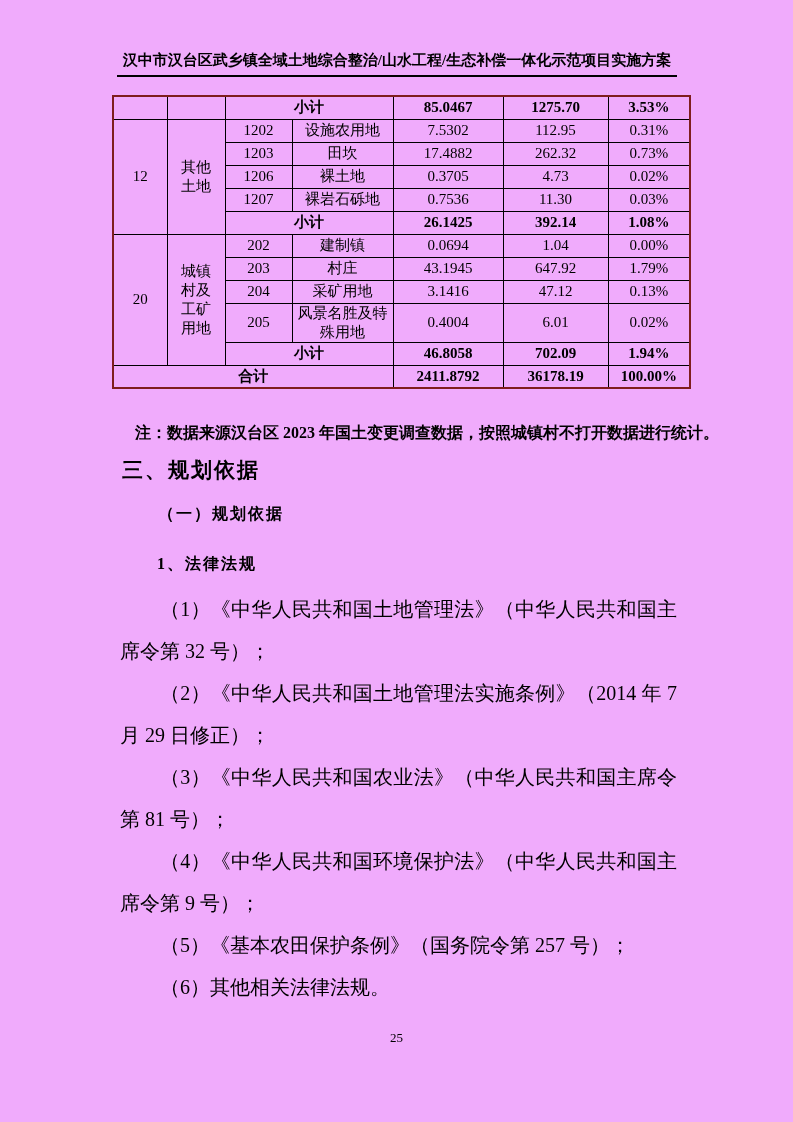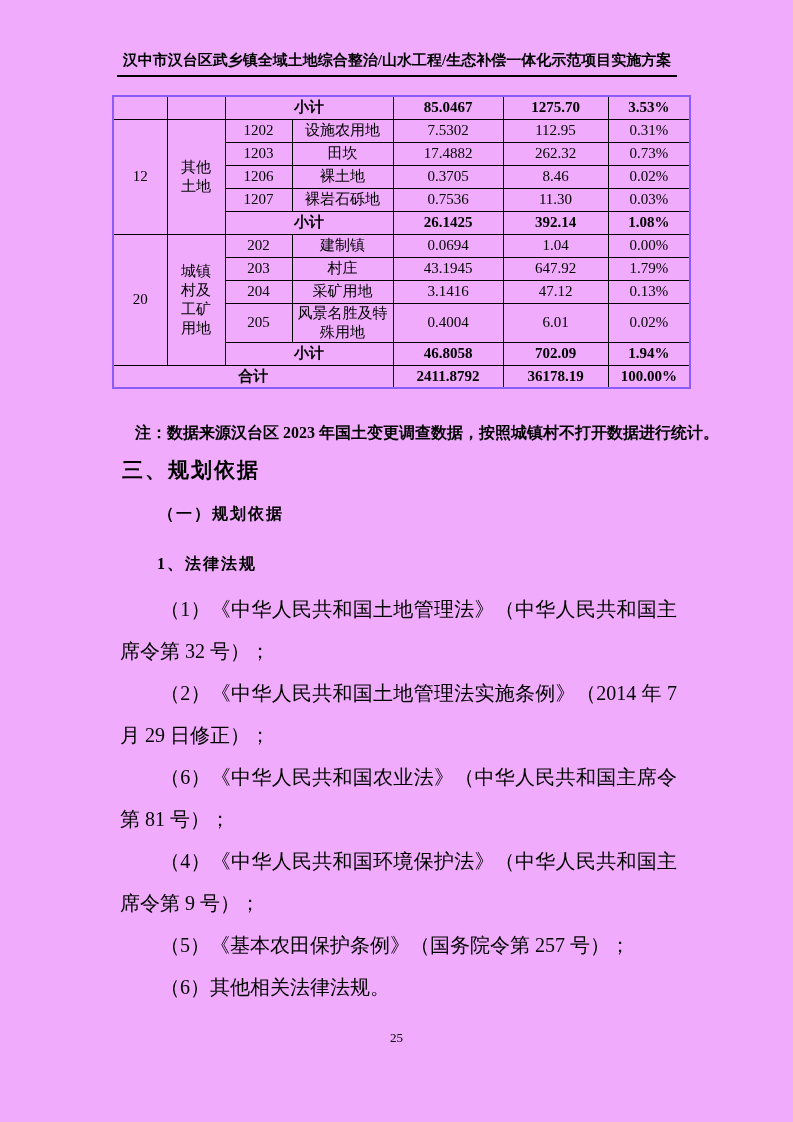--- a/index.html
+++ b/index.html
@@ -17,21 +17,21 @@
     font-size:15px; font-weight:bold;
     padding-bottom:5px;
     border-bottom:2px solid #000;
     white-space:nowrap;
   }
   table.landuse {
     position:absolute; left:112px; top:95px;
     width:578px;
     border-collapse:collapse;
     table-layout:fixed;
-    border:2px solid #8b5cf6;
+    border:2px solid #7f1d1d;
   }
   table.landuse td {
     border:1px solid #000;
     text-align:center;
     vertical-align:middle;
     font-size:15px;
     padding:0;
     line-height:19px;
   }
   table.landuse tr { height:23px; }
@@ -111,21 +111,21 @@
         <td>1203</td>
         <td class="name-cell">田坎</td>
         <td>17.4882</td>
         <td>262.32</td>
         <td>0.73%</td>
       </tr>
       <tr>
         <td>1206</td>
         <td class="name-cell">裸土地</td>
         <td>0.3705</td>
-        <td>8.46</td>
+        <td>4.73</td>
         <td>0.02%</td>
       </tr>
       <tr class="h40">
         <td>1207</td>
         <td class="name-cell">裸岩石砾地</td>
         <td>0.7536</td>
         <td>11.30</td>
         <td>0.03%</td>
       </tr>
       <tr class="sum">
@@ -183,21 +183,21 @@
 
   <div class="note">注：数据来源汉台区 2023 年国土变更调查数据，按照城镇村不打开数据进行统计。</div>
 
   <div class="h1">三、规划依据</div>
   <div class="h2">（一）规划依据</div>
   <div class="h3">1、法律法规</div>
 
   <div class="body-text">
     <p>（1）《中华人民共和国土地管理法》（中华人民共和国主席令第 32 号）；</p>
     <p>（2）《中华人民共和国土地管理法实施条例》（2014 年 7 月 29 日修正）；</p>
-    <p>（6）《中华人民共和国农业法》（中华人民共和国主席令第 81 号）；</p>
+    <p>（3）《中华人民共和国农业法》（中华人民共和国主席令第 81 号）；</p>
     <p>（4）《中华人民共和国环境保护法》（中华人民共和国主席令第 9 号）；</p>
     <p>（5）《基本农田保护条例》（国务院令第 257 号）；</p>
     <p>（6）其他相关法律法规。</p>
   </div>
 
   <div class="page-number">25</div>
 
 </div>
 
 </body></html>

